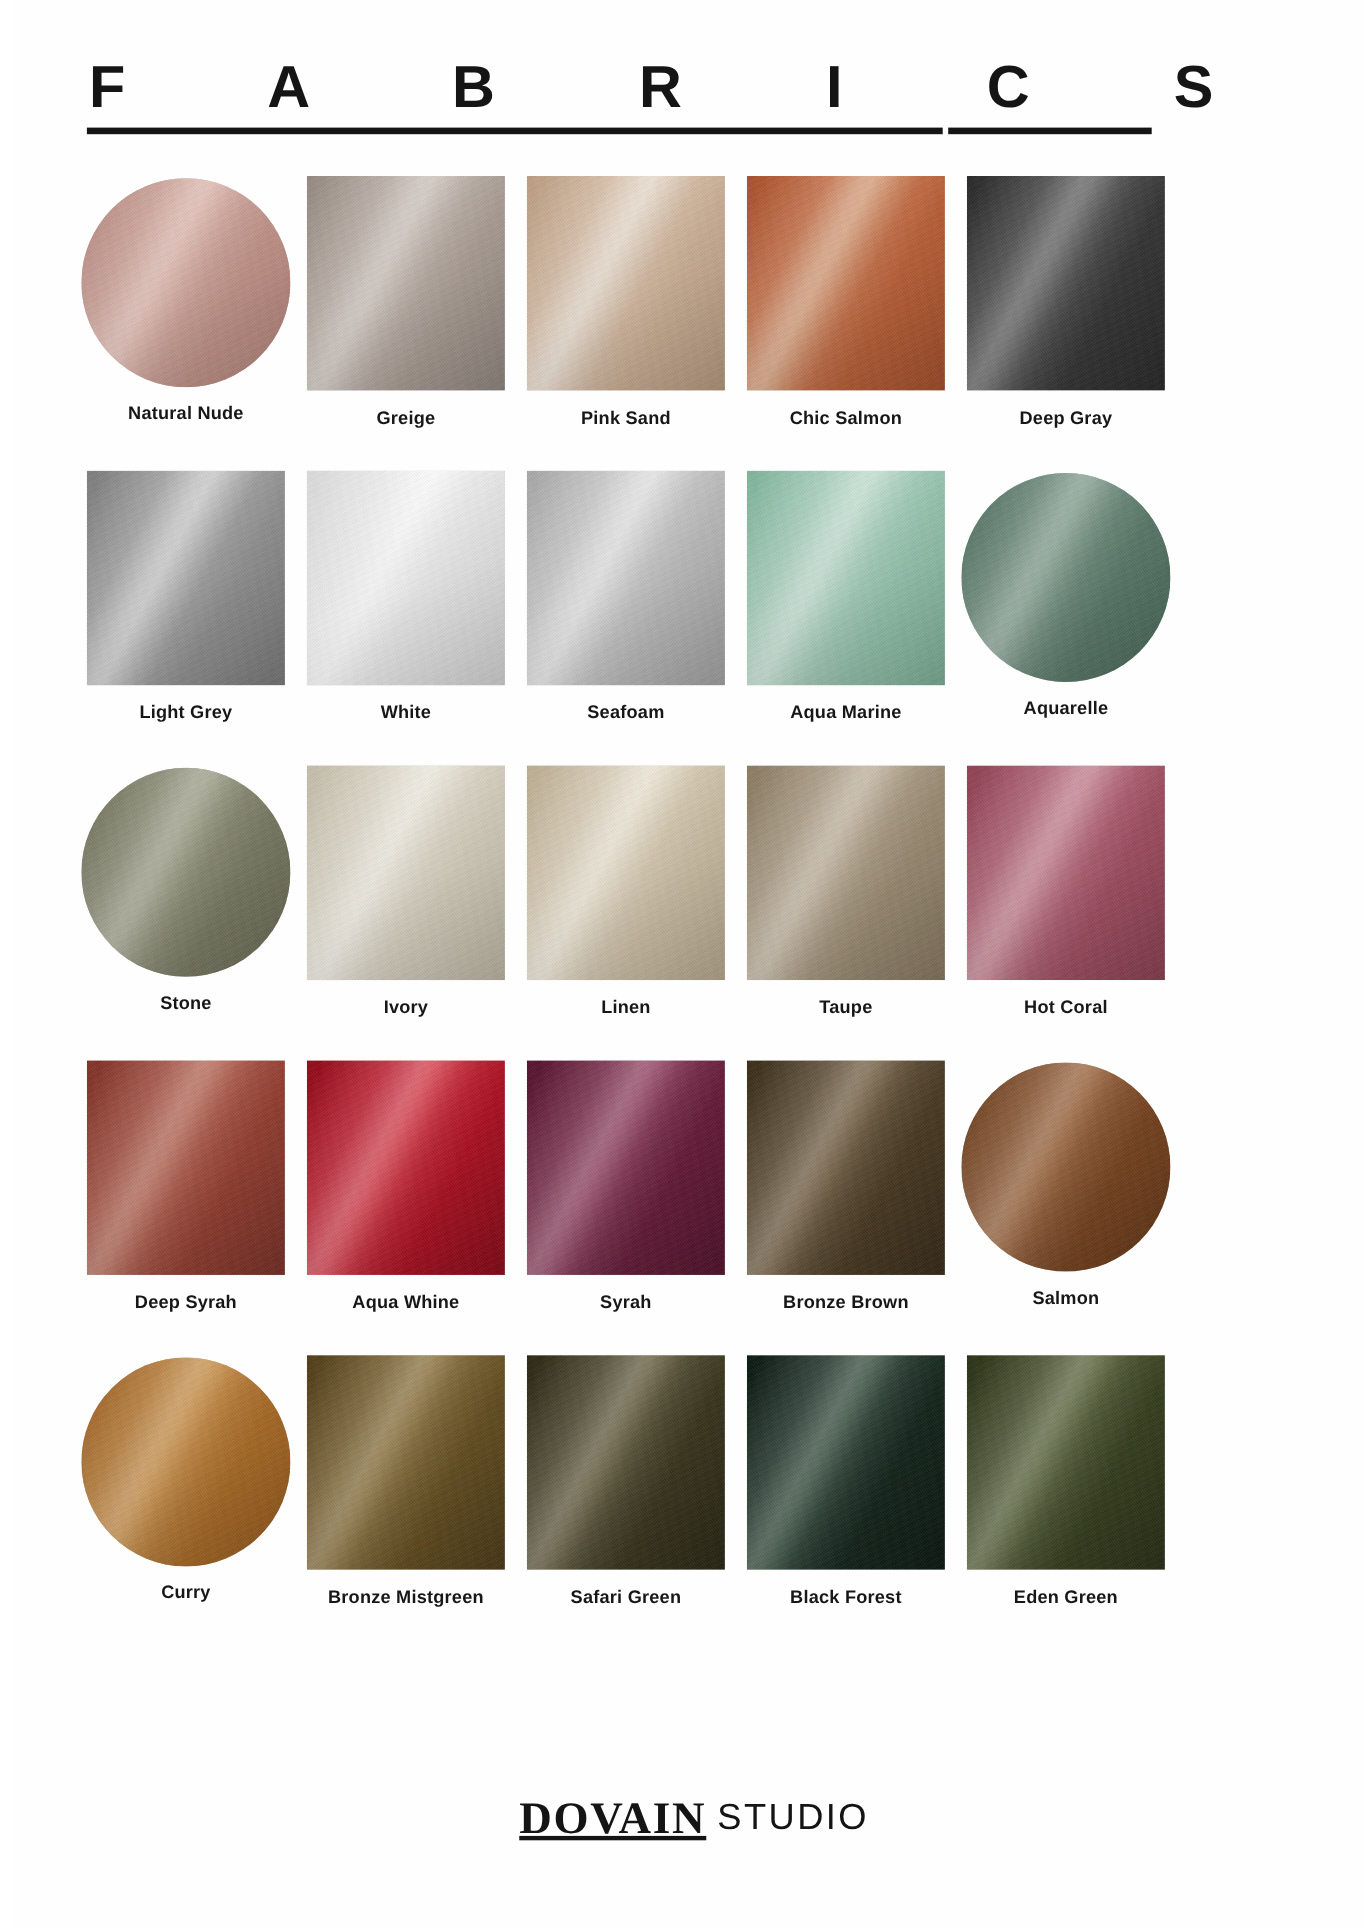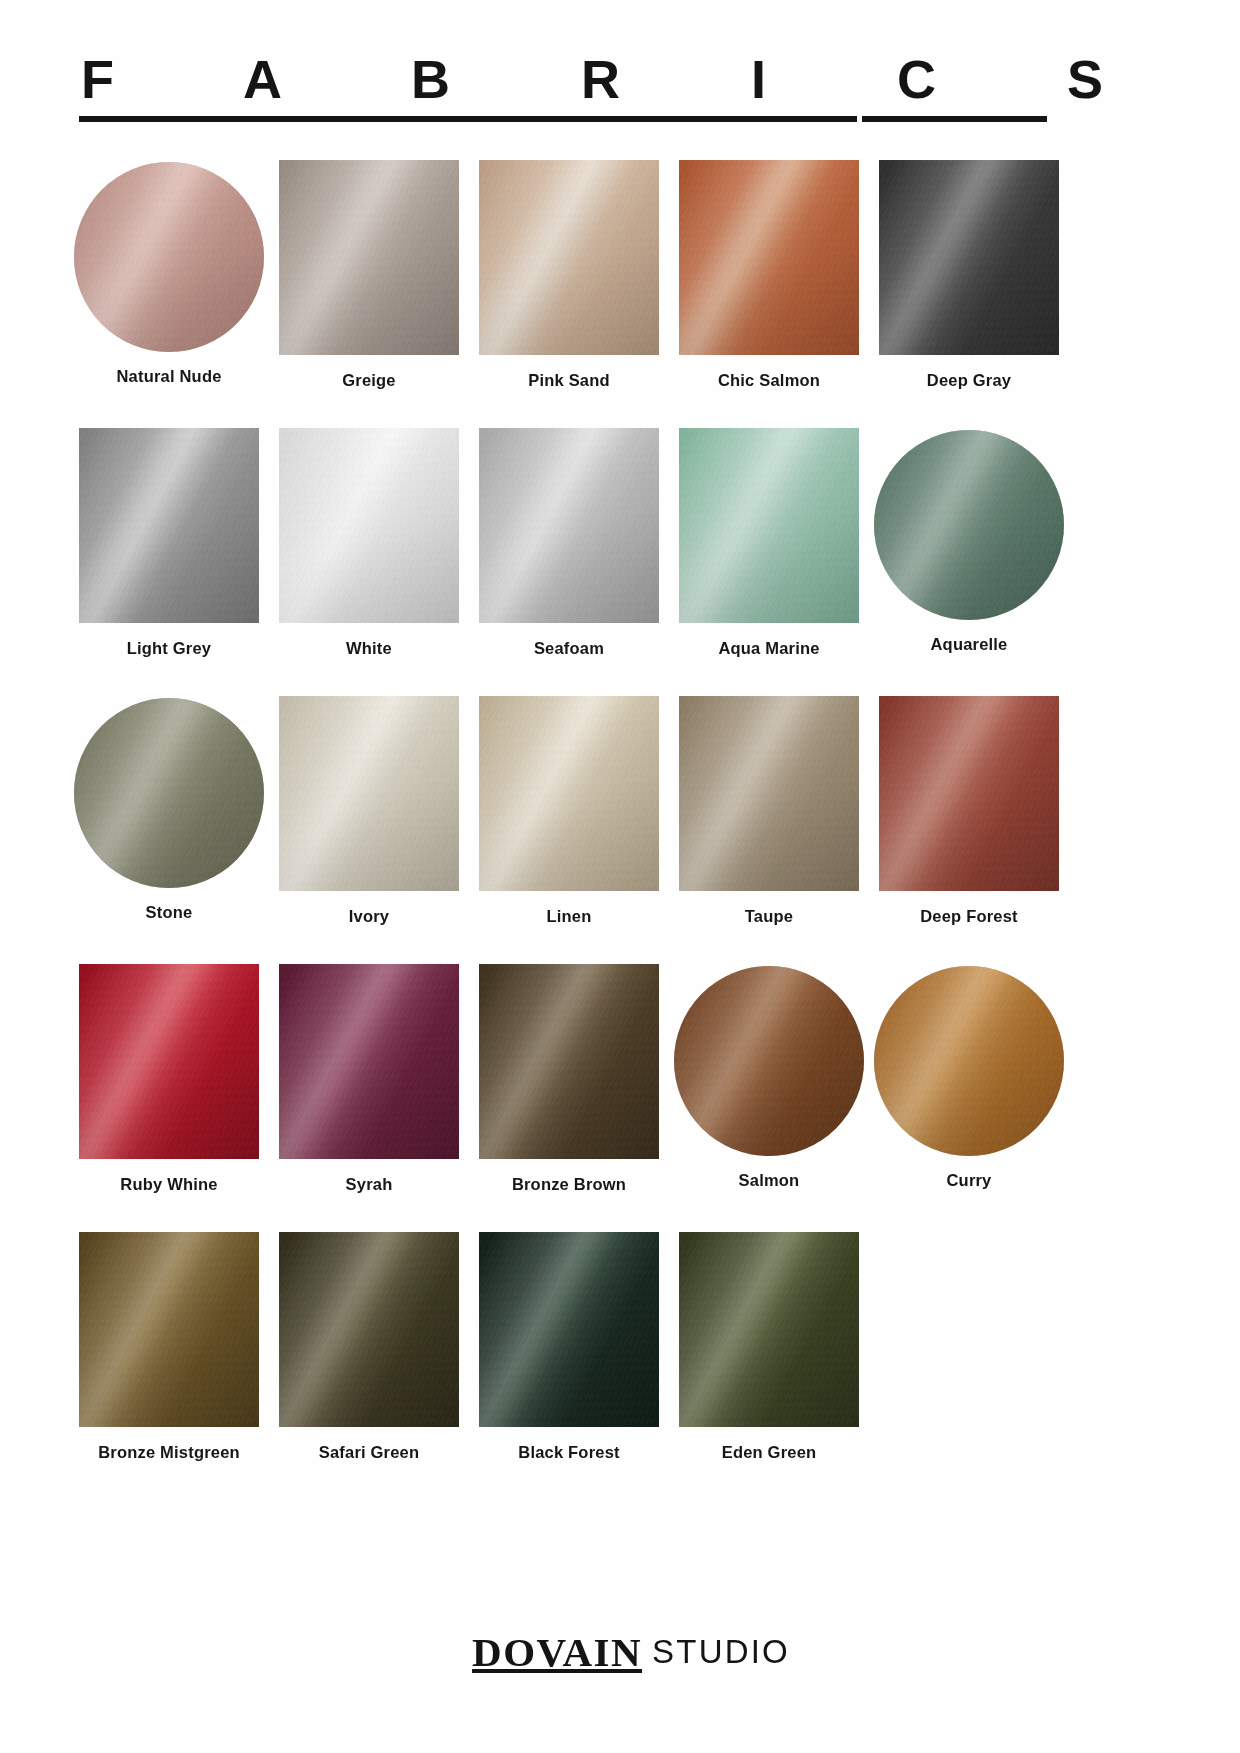--- a/index.html
+++ b/index.html
@@ -288,35 +288,44 @@
         <div class="swatch">
           <div class="base" style="background: linear-gradient(118deg, rgb(138, 122, 98) 0%, rgb(163, 147, 122) 26%, rgb(192, 177, 154) 41%, rgb(163, 147, 122) 56%, rgb(138, 122, 98) 100%);"></div>
           <div class="sheen"></div>
           <div class="shade"></div>
           <div class="grain"></div>
         </div>
         <div class="label">Taupe</div>
       </div>
       <div class="cell">
         <div class="swatch">
+          <div class="base" style="background: linear-gradient(118deg, rgb(142, 65, 83) 0%, rgb(168, 84, 104) 26%, rgb(196, 120, 138) 41%, rgb(168, 84, 104) 56%, rgb(142, 65, 83) 100%);"></div>
+          <div class="sheen"></div>
+          <div class="shade"></div>
+          <div class="grain"></div>
+        </div>
+        <div class="label">Hot Coral</div>
+      </div>
+      <div class="cell">
+        <div class="swatch">
           <div class="base" style="background: linear-gradient(118deg, rgb(126, 50, 39) 0%, rgb(156, 67, 52) 26%, rgb(179, 92, 72) 41%, rgb(156, 67, 52) 56%, rgb(126, 50, 39) 100%);"></div>
           <div class="sheen"></div>
           <div class="shade"></div>
           <div class="grain"></div>
         </div>
-        <div class="label">Deep Forest</div>
+        <div class="label">Deep Syrah</div>
       </div>
       <div class="cell">
         <div class="swatch">
           <div class="base" style="background: linear-gradient(118deg, rgb(142, 11, 26) 0%, rgb(184, 18, 37) 26%, rgb(216, 48, 63) 41%, rgb(184, 18, 37) 56%, rgb(142, 11, 26) 100%);"></div>
           <div class="sheen"></div>
           <div class="shade"></div>
           <div class="grain"></div>
         </div>
-        <div class="label">Ruby Whine</div>
+        <div class="label">Aqua Whine</div>
       </div>
       <div class="cell">
         <div class="swatch">
           <div class="base" style="background: linear-gradient(118deg, rgb(85, 19, 45) 0%, rgb(109, 31, 61) 26%, rgb(140, 52, 86) 41%, rgb(109, 31, 61) 56%, rgb(85, 19, 45) 100%);"></div>
           <div class="sheen"></div>
           <div class="shade"></div>
           <div class="grain"></div>
         </div>
         <div class="label">Syrah</div>
       </div>

